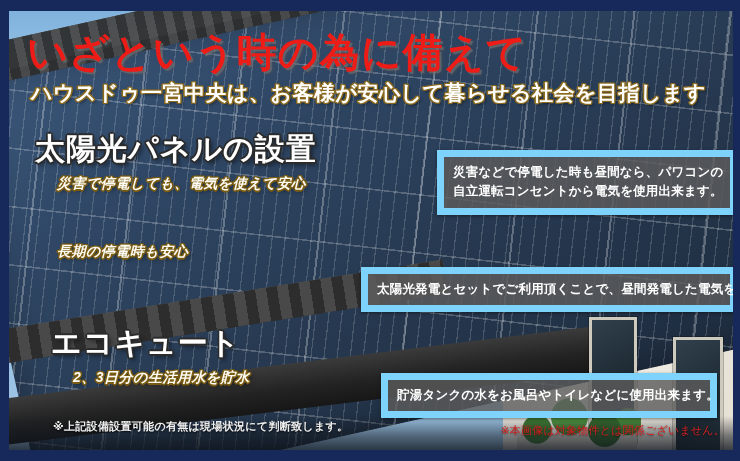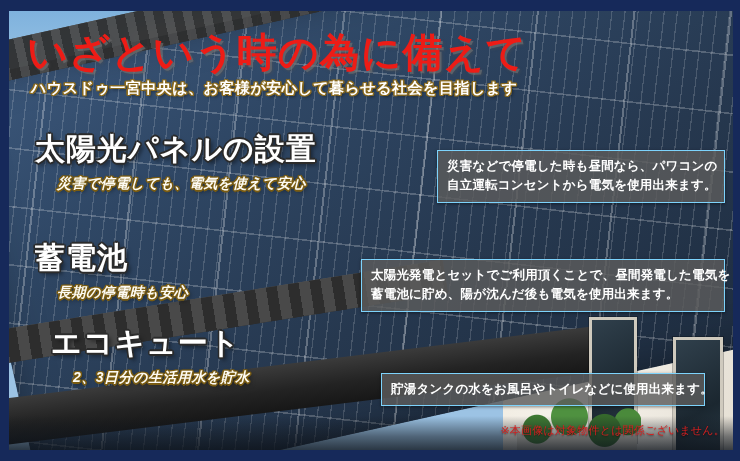--- a/index.html
+++ b/index.html
@@ -96,21 +96,21 @@
   .layer{position:absolute;inset:0;}
 
   .headline{
     position:absolute;left:18px;top:14px;
     font-size:40px;font-weight:bold;letter-spacing:1px;
     color:#ed1c16;
     text-shadow:2px 2px 0 rgba(120,120,120,.55), 3px 3px 3px rgba(80,80,80,.45);
   }
   .tagline{
     position:absolute;left:22px;top:68px;
-    font-size:15px;font-weight:bold;letter-spacing:.5px;
+    font-size:21px;font-weight:bold;letter-spacing:.5px;
     color:#ffffff;
     -webkit-text-stroke:0px;
     text-shadow:
       1.4px 0 0 #8a6a1e,-1.4px 0 0 #8a6a1e,0 1.4px 0 #8a6a1e,0 -1.4px 0 #8a6a1e,
       1.2px 1.2px 0 #8a6a1e,-1.2px 1.2px 0 #8a6a1e,1.2px -1.2px 0 #8a6a1e,-1.2px -1.2px 0 #8a6a1e,
       2px 2px 3px rgba(0,0,0,.5);
   }
 
   .feature{position:absolute;}
   .feature .ftitle{
@@ -129,29 +129,29 @@
       2px 2px 4px rgba(0,0,0,.6);
     font-style: italic;
   }
   .f1{left:26px;top:118px;}
   .f2{left:26px;top:227px;}
   .f3{left:42px;top:312px;}
 
   .callout{
     position:absolute;
     background:rgba(92,92,92,.82);
-    border:1px solid #7dd3fc;
+    border:7px solid #7dd3fc;
     color:#ffffff;
     font-size:12.5px;line-height:1.55;font-weight:bold;
     padding:6px 9px;
     box-shadow:0 1px 3px rgba(0,0,0,.45);
     letter-spacing:.2px;
   }
   .cal1{left:428px;top:139px;width:268px;}
-  .cal2{left:352px;top:248px;width:344px;}
+  .cal2{left:352px;top:256px;width:344px;}
   .cal3{left:372px;top:362px;width:304px;}
   .callout div{white-space:nowrap;}
 
   .note-left{
     position:absolute;left:44px;bottom:16px;
     font-size:11px;font-weight:bold;color:#f0f0f0;letter-spacing:.3px;
     text-shadow:0 1px 2px rgba(0,0,0,.85);
   }
   .note-right{
     position:absolute;right:8px;bottom:12px;
@@ -191,39 +191,38 @@
 
     <div class="headline">いざという時の為に備えて</div>
     <div class="tagline">ハウスドゥ一宮中央は、お客様が安心して暮らせる社会を目指します</div>
 
     <div class="feature f1">
       <div class="ftitle">太陽光パネルの設置</div>
       <div class="fsub">災害で停電しても、電気を使えて安心</div>
     </div>
 
     <div class="feature f2">
-      <div class="ftitle">蓄電池</div>
       <div class="fsub">長期の停電時も安心</div>
     </div>
 
     <div class="feature f3">
       <div class="ftitle">エコキュート</div>
       <div class="fsub">2、3日分の生活用水を貯水</div>
     </div>
 
     <div class="callout cal1">
       <div>災害などで停電した時も昼間なら、パワコンの</div>
       <div>自立運転コンセントから電気を使用出来ます。</div>
     </div>
 
     <div class="callout cal2">
       <div>太陽光発電とセットでご利用頂くことで、昼間発電した電気を</div>
-      <div>蓄電池に貯め、陽が沈んだ後も電気を使用出来ます。</div>
     </div>
 
     <div class="callout cal3">
       <div>貯湯タンクの水をお風呂やトイレなどに使用出来ます。</div>
     </div>
 
+    <div class="note-left">※上記設備設置可能の有無は現場状況にて判断致します。</div>
     <div class="note-right">※本画像は対象物件とは関係ございません。</div>
 
   </div>
 </div>
 
 </body></html>

